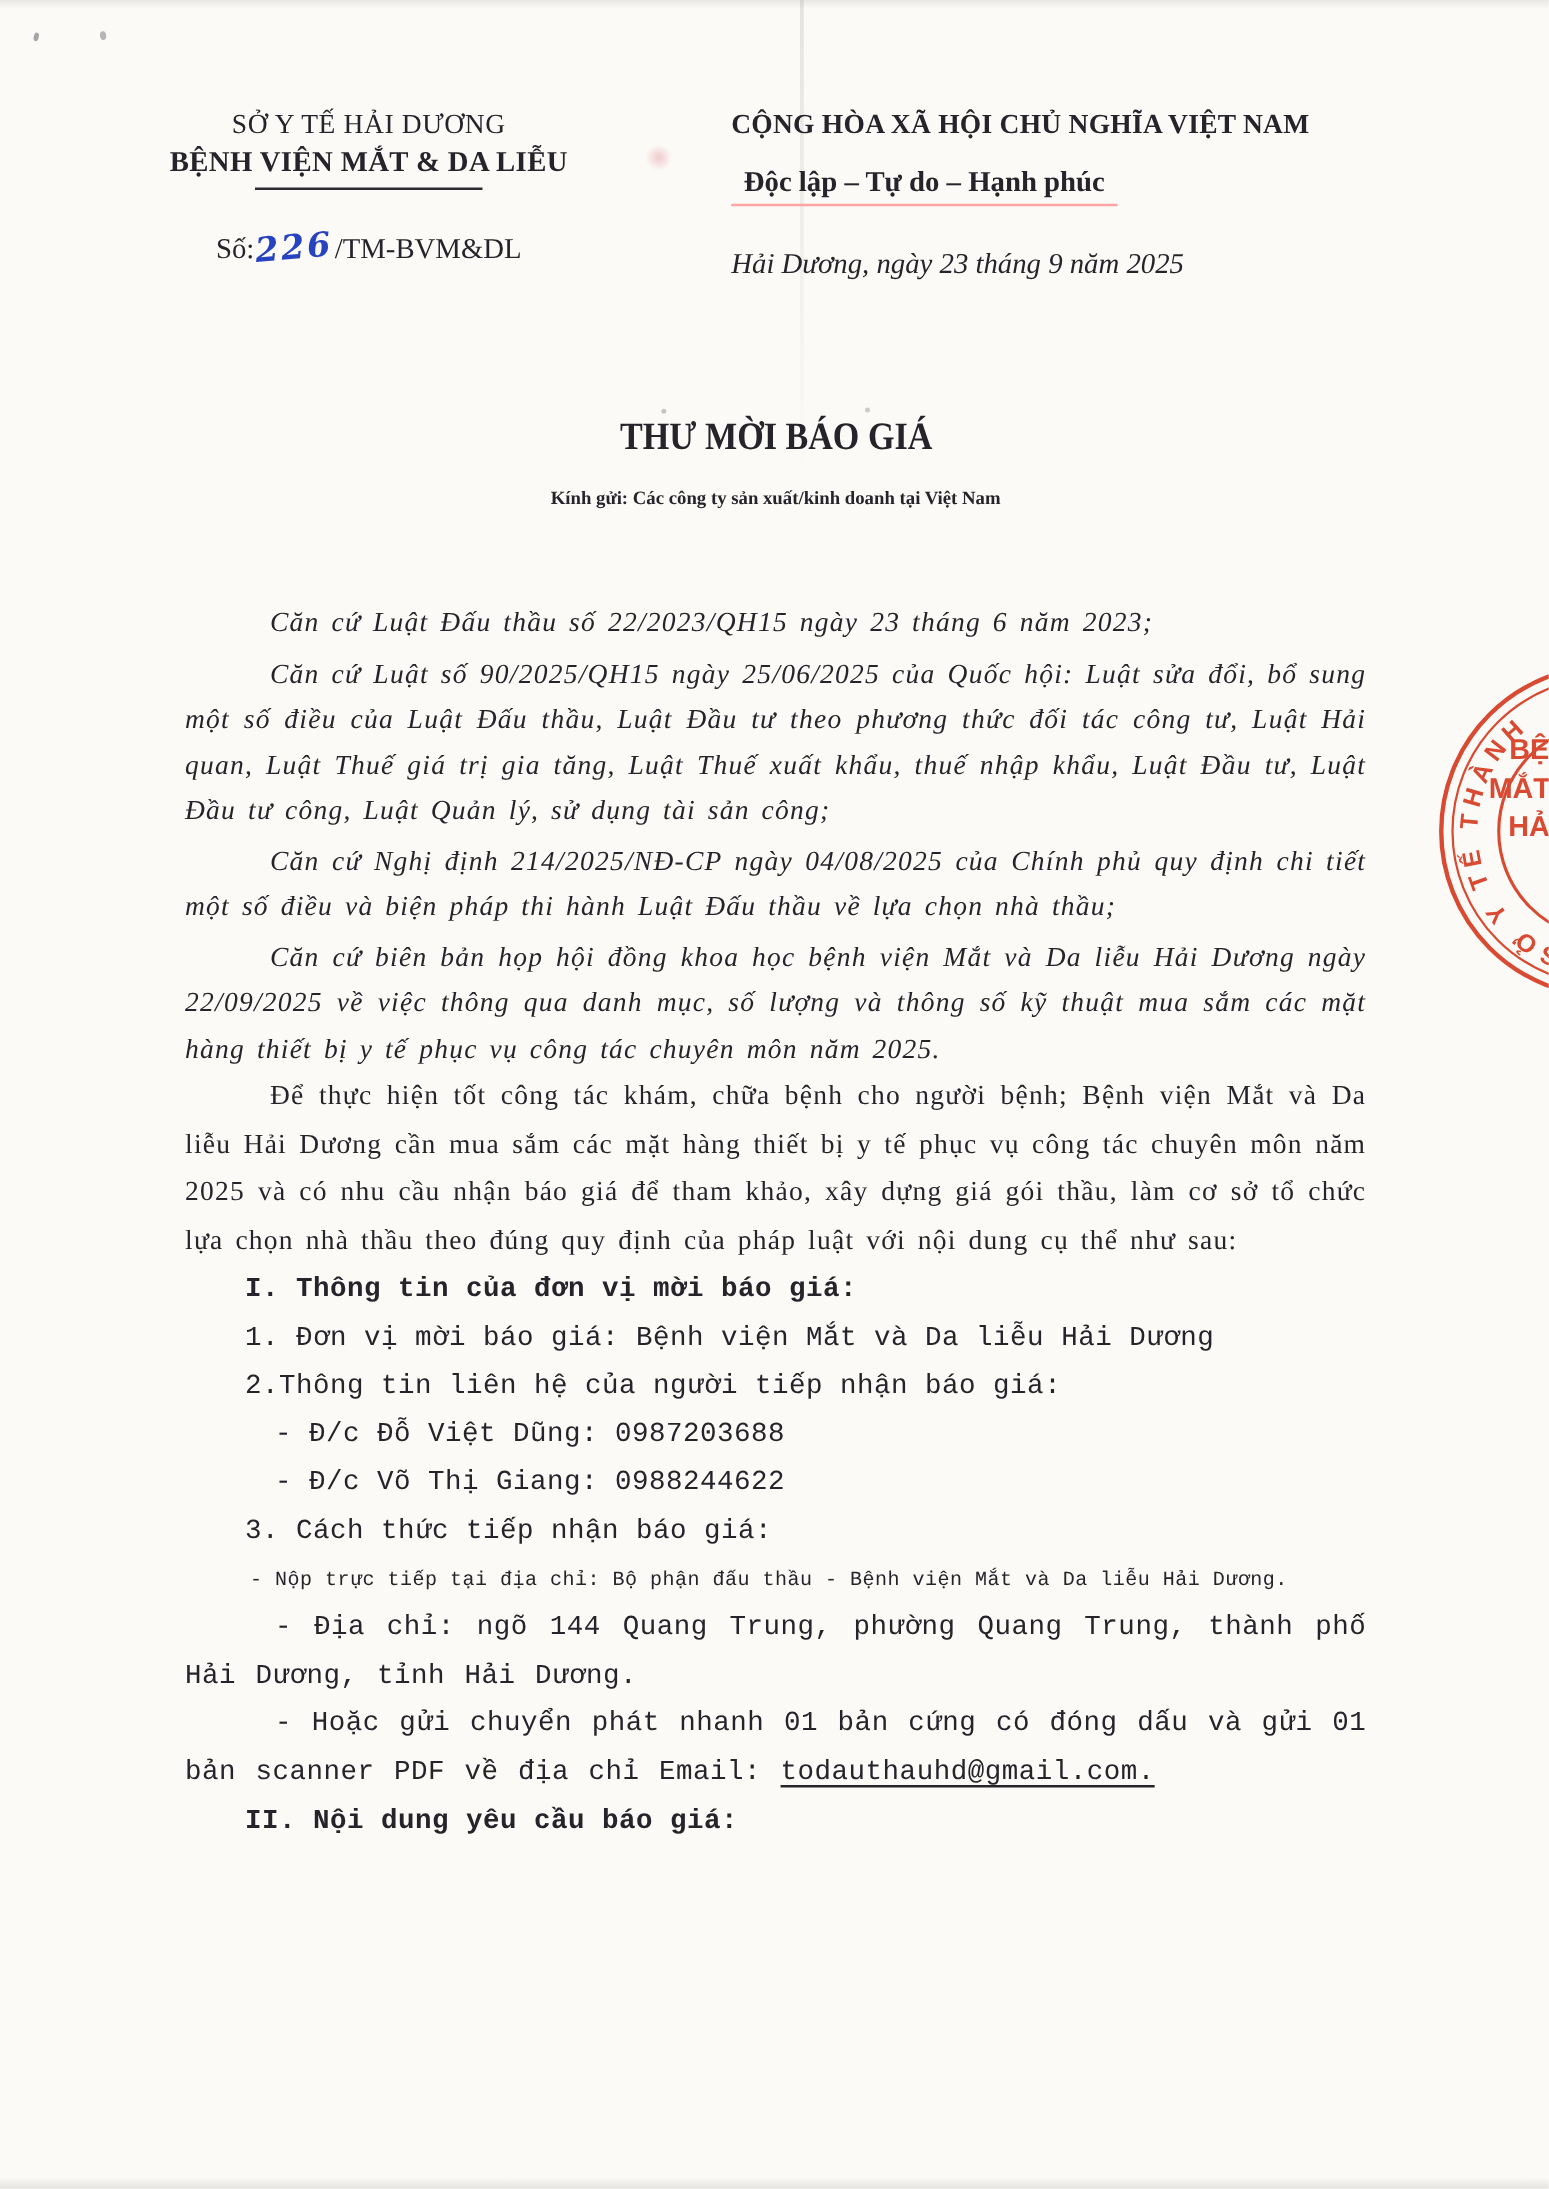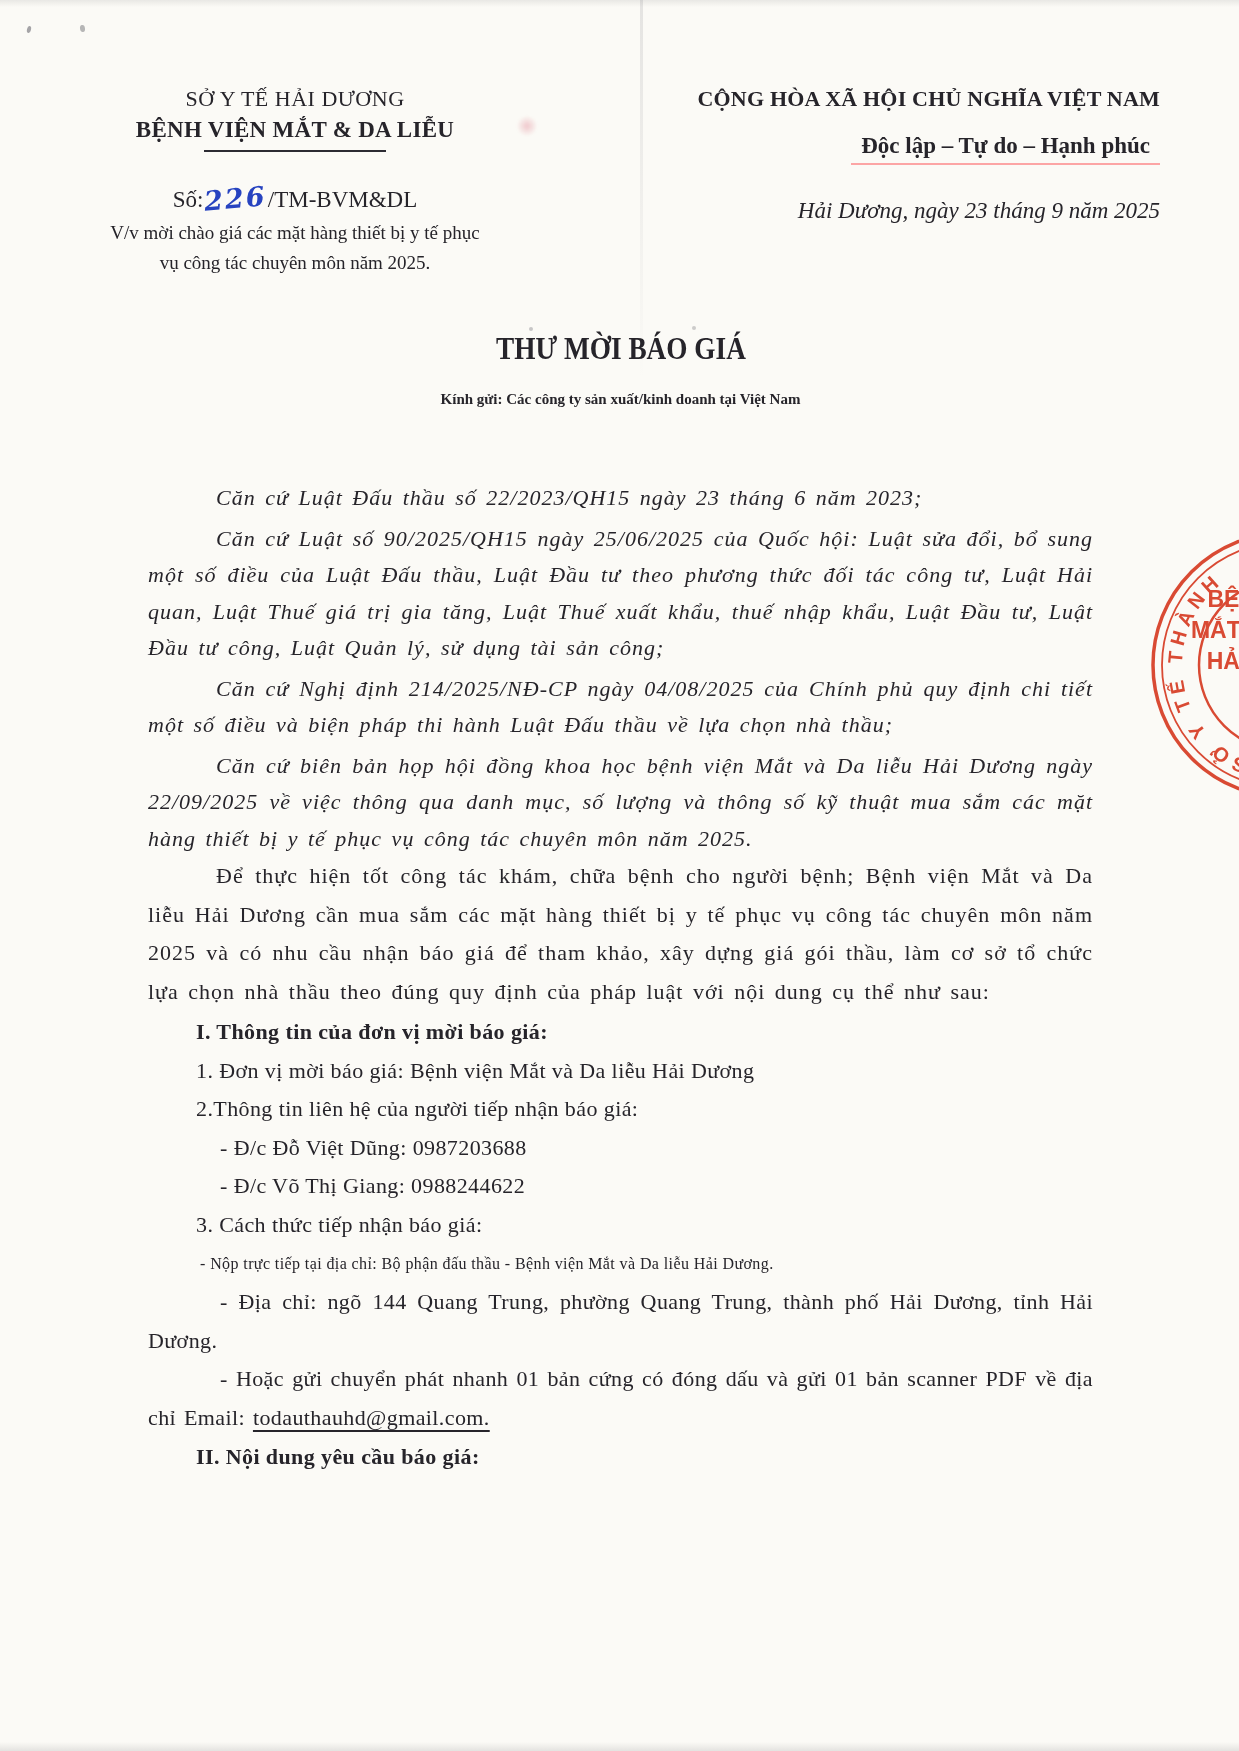--- a/index.html
+++ b/index.html
@@ -27,39 +27,39 @@
   .header-left{position:absolute;left:95px;top:86px;width:400px;text-align:center;}
   .agency{font-size:22px;letter-spacing:.5px;}
   .org{font-size:23px;font-weight:bold;margin-top:5px;letter-spacing:.3px;}
   .org-rule{width:182px;height:2px;background:#2c2b32;margin:7px auto 0;}
   .ref-line{margin-top:30px;font-size:23px;}
   .hand{color:#2743c0;font-style:italic;font-weight:bold;font-size:27px;display:inline-block;
     transform:rotate(-5deg) translateY(1px);letter-spacing:2px;margin:0 1px;
     font-family:"DejaVu Serif",serif;}
   .subject{margin-top:5px;font-size:19px;line-height:30px;}
 
-  .header-right{position:absolute;left:585px;top:86px;width:575px;text-align:right;}
+  .header-right{position:absolute;left:585px;top:86px;width:575px;text-align:left;}
   .motto1{font-size:22px;font-weight:bold;letter-spacing:.2px;}
   .motto2{font-size:23px;font-weight:bold;display:inline-block;
     border-bottom:2px solid #fca5a5;padding:1px 10px 4px;margin-top:2px;}
   .date-line{margin-top:33px;font-size:23px;font-style:italic;}
 
   
   .main{position:absolute;left:148px;top:330px;width:945px;}
   .main p{margin:0;}
   .doc-title{text-align:center;font-size:31px;font-weight:bold;margin:0;line-height:38px;}
   .doc-title span{display:inline-block;transform:scaleX(.88);}
   .salutation{text-align:center;font-weight:bold;font-size:15px;margin-top:16px;line-height:30px;}
   .preamble p{
     margin-top:4px;font-size:22px;font-style:italic;line-height:36.5px;
     text-indent:68px;text-align:justify;letter-spacing:1px;word-spacing:3px;}
   .preamble p.first{margin-top:66px;}
   .intro{margin-top:4px;font-size:22px;line-height:38.5px;text-indent:68px;
     text-align:justify;letter-spacing:1px;word-spacing:3px;}
-  .section{margin-top:2px;font-size:22px;line-height:38.6px;letter-spacing:.4px;}
+  .section{margin-top:2px;font-size:22px;line-height:38.6px;letter-spacing:.4px;font-family:Liberation Mono, monospace;}
   .section .h{font-weight:bold;padding-left:48px;white-space:nowrap;}
   .li-num{padding-left:48px;white-space:nowrap;}
   .li-contact{padding-left:72px;white-space:nowrap;}
   .li-dash{padding-left:52px;white-space:nowrap;font-size:16px;}
   .wrap-para{text-indent:72px;text-align:justify;word-spacing:2px;}
   .u-email{text-decoration:underline;text-decoration-thickness:2px;text-underline-offset:5px;}
 
   
   .stamp-svg{position:absolute;left:1120px;top:520px;}
   .stamp-svg *{font-family:"Liberation Sans","DejaVu Sans",sans-serif;}
@@ -76,24 +76,20 @@
 <div class="speck s3"></div>
 <div class="speck s4"></div>
 <div class="smudge"></div>
 
 <header>
   <div class="header-left">
     <div class="agency">SỞ Y TẾ HẢI DƯƠNG</div>
     <div class="org">BỆNH VIỆN MẮT &amp; DA LIỄU</div>
     <div class="org-rule"></div>
     <div class="ref-line"><span>Số:</span><span class="hand">226</span><span>/TM-BVM&amp;DL</span></div>
-    <div class="subject">
-      <div>V/v mời chào giá các mặt hàng thiết bị y tế phục</div>
-      <div>vụ công tác chuyên môn năm 2025.</div>
-    </div>
   </div>
 
   <div class="header-right">
     <div class="motto1">CỘNG HÒA XÃ HỘI CHỦ NGHĨA VIỆT NAM</div><br>
     <div class="motto2">Độc lập – Tự do – Hạnh phúc</div>
     <div class="date-line">Hải Dương, ngày 23 tháng 9 năm 2025</div>
   </div>
 </header>
 
 <main class="main">

